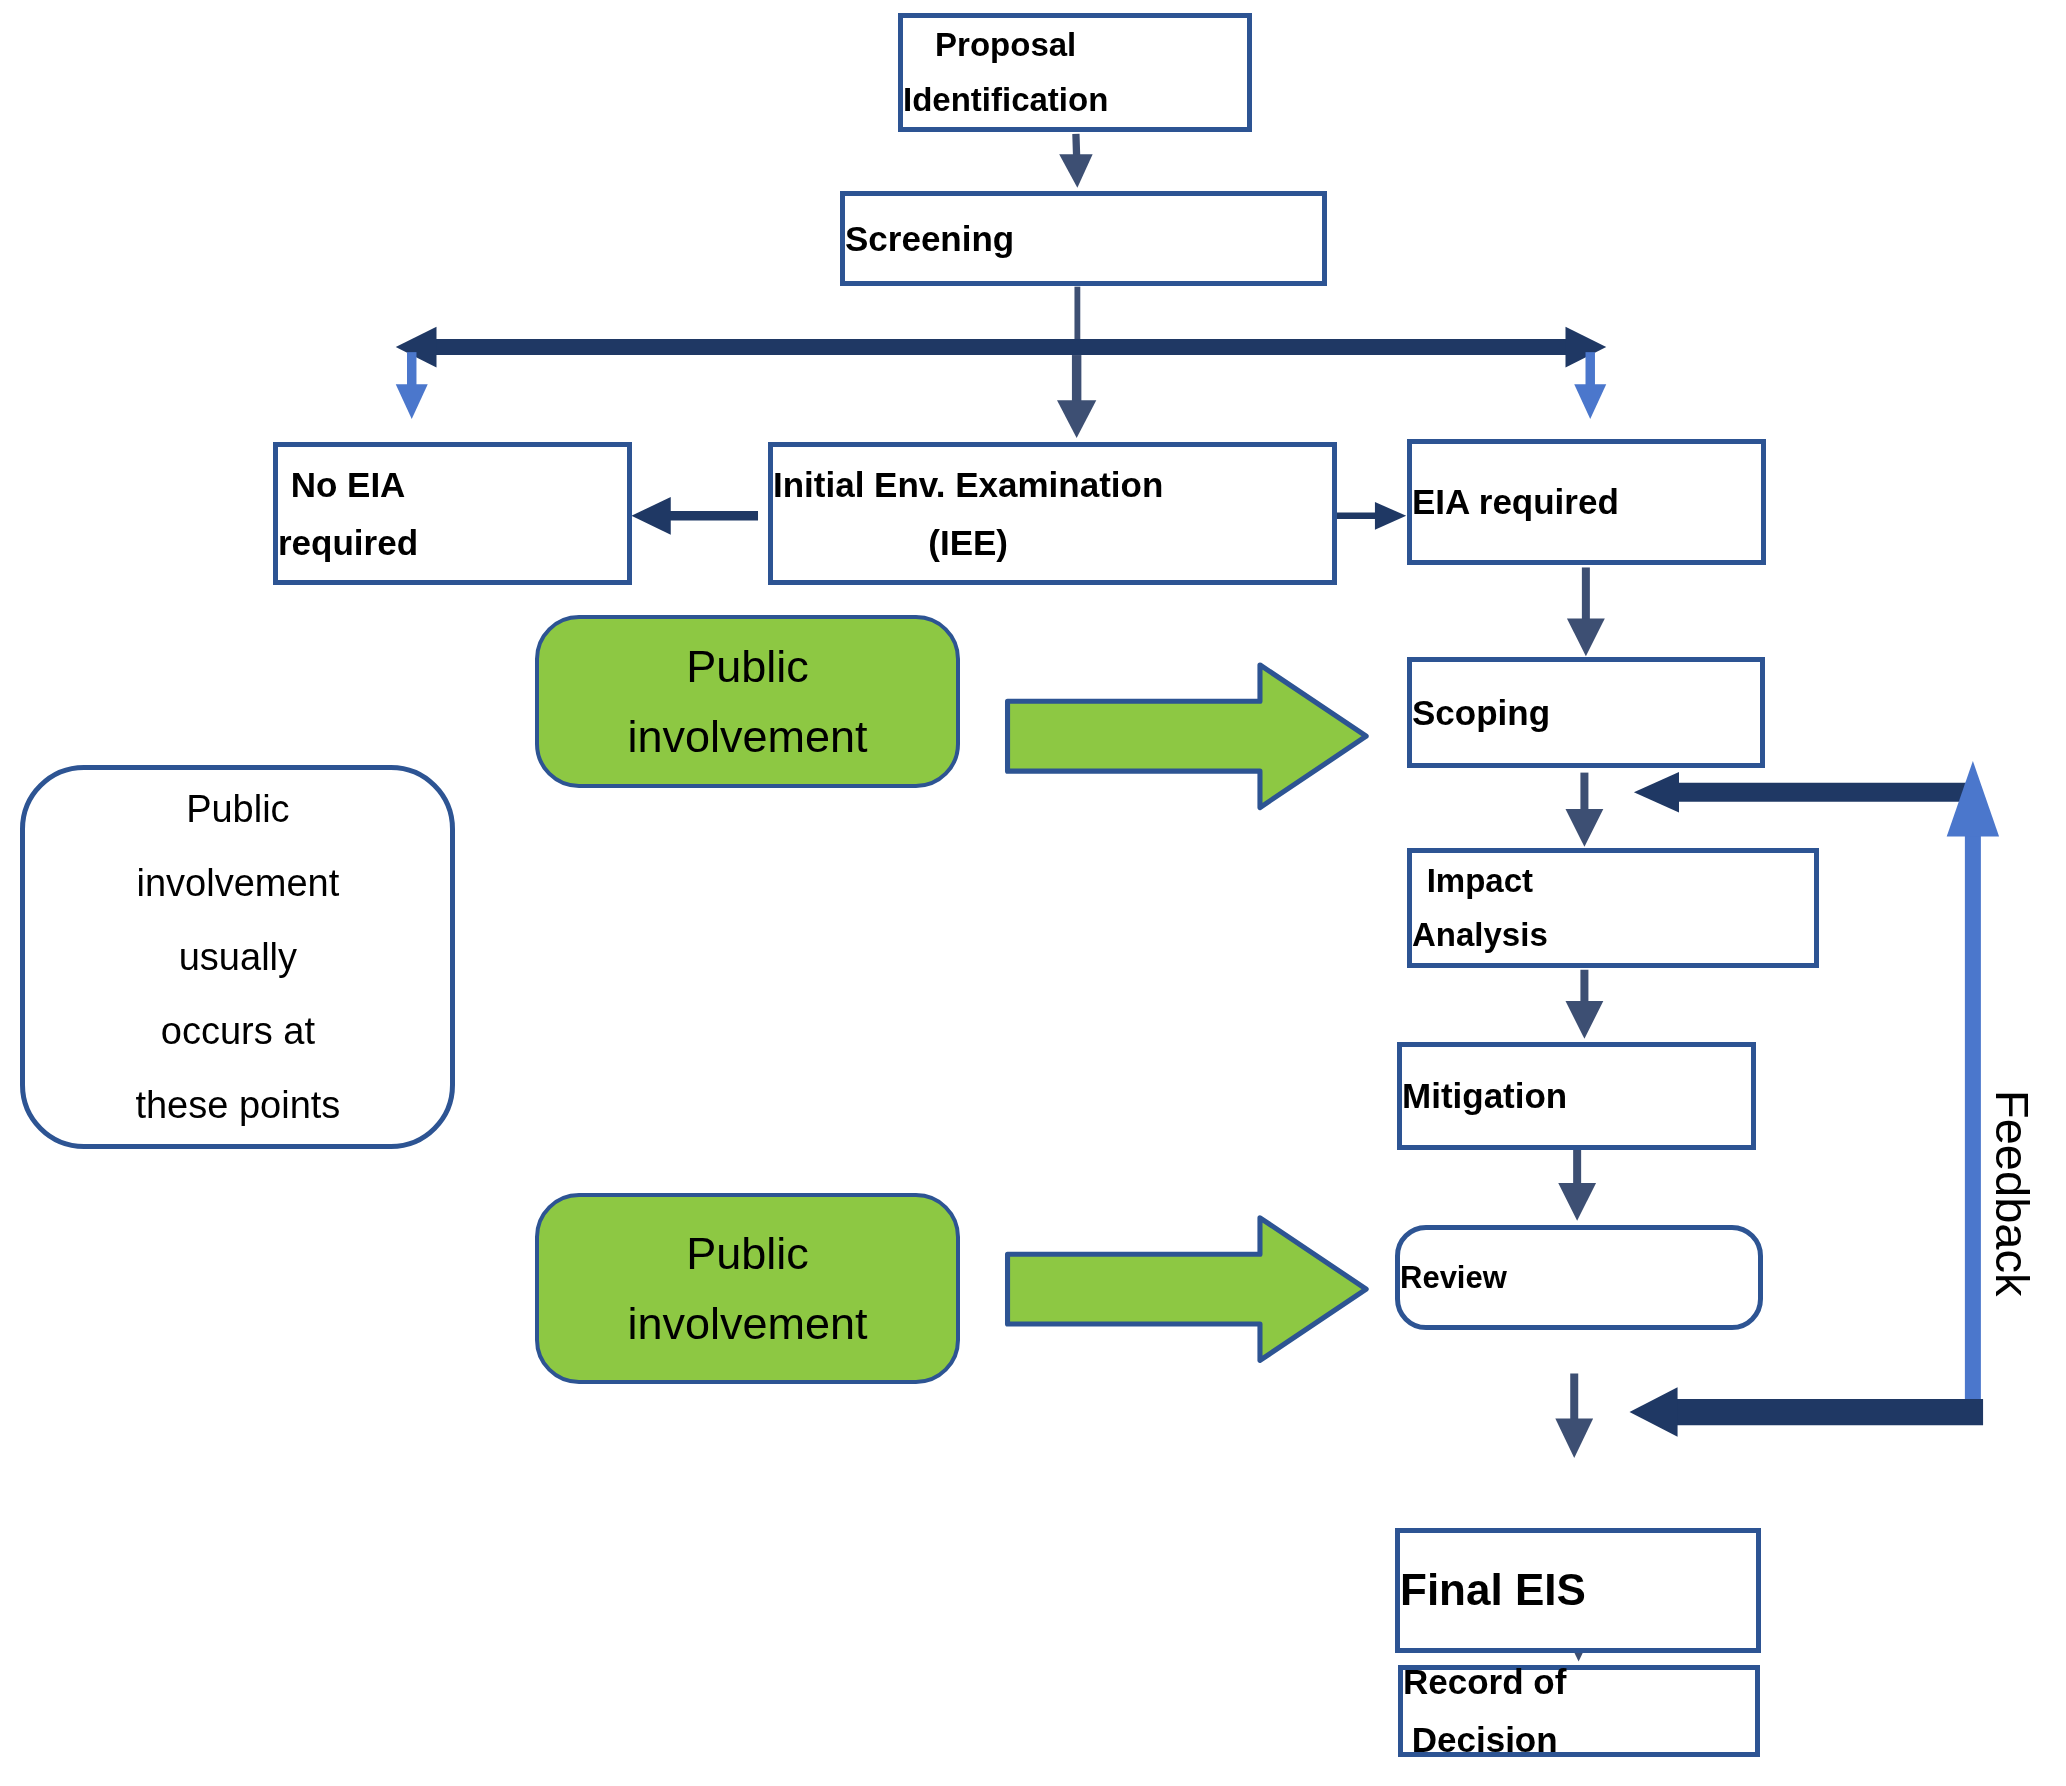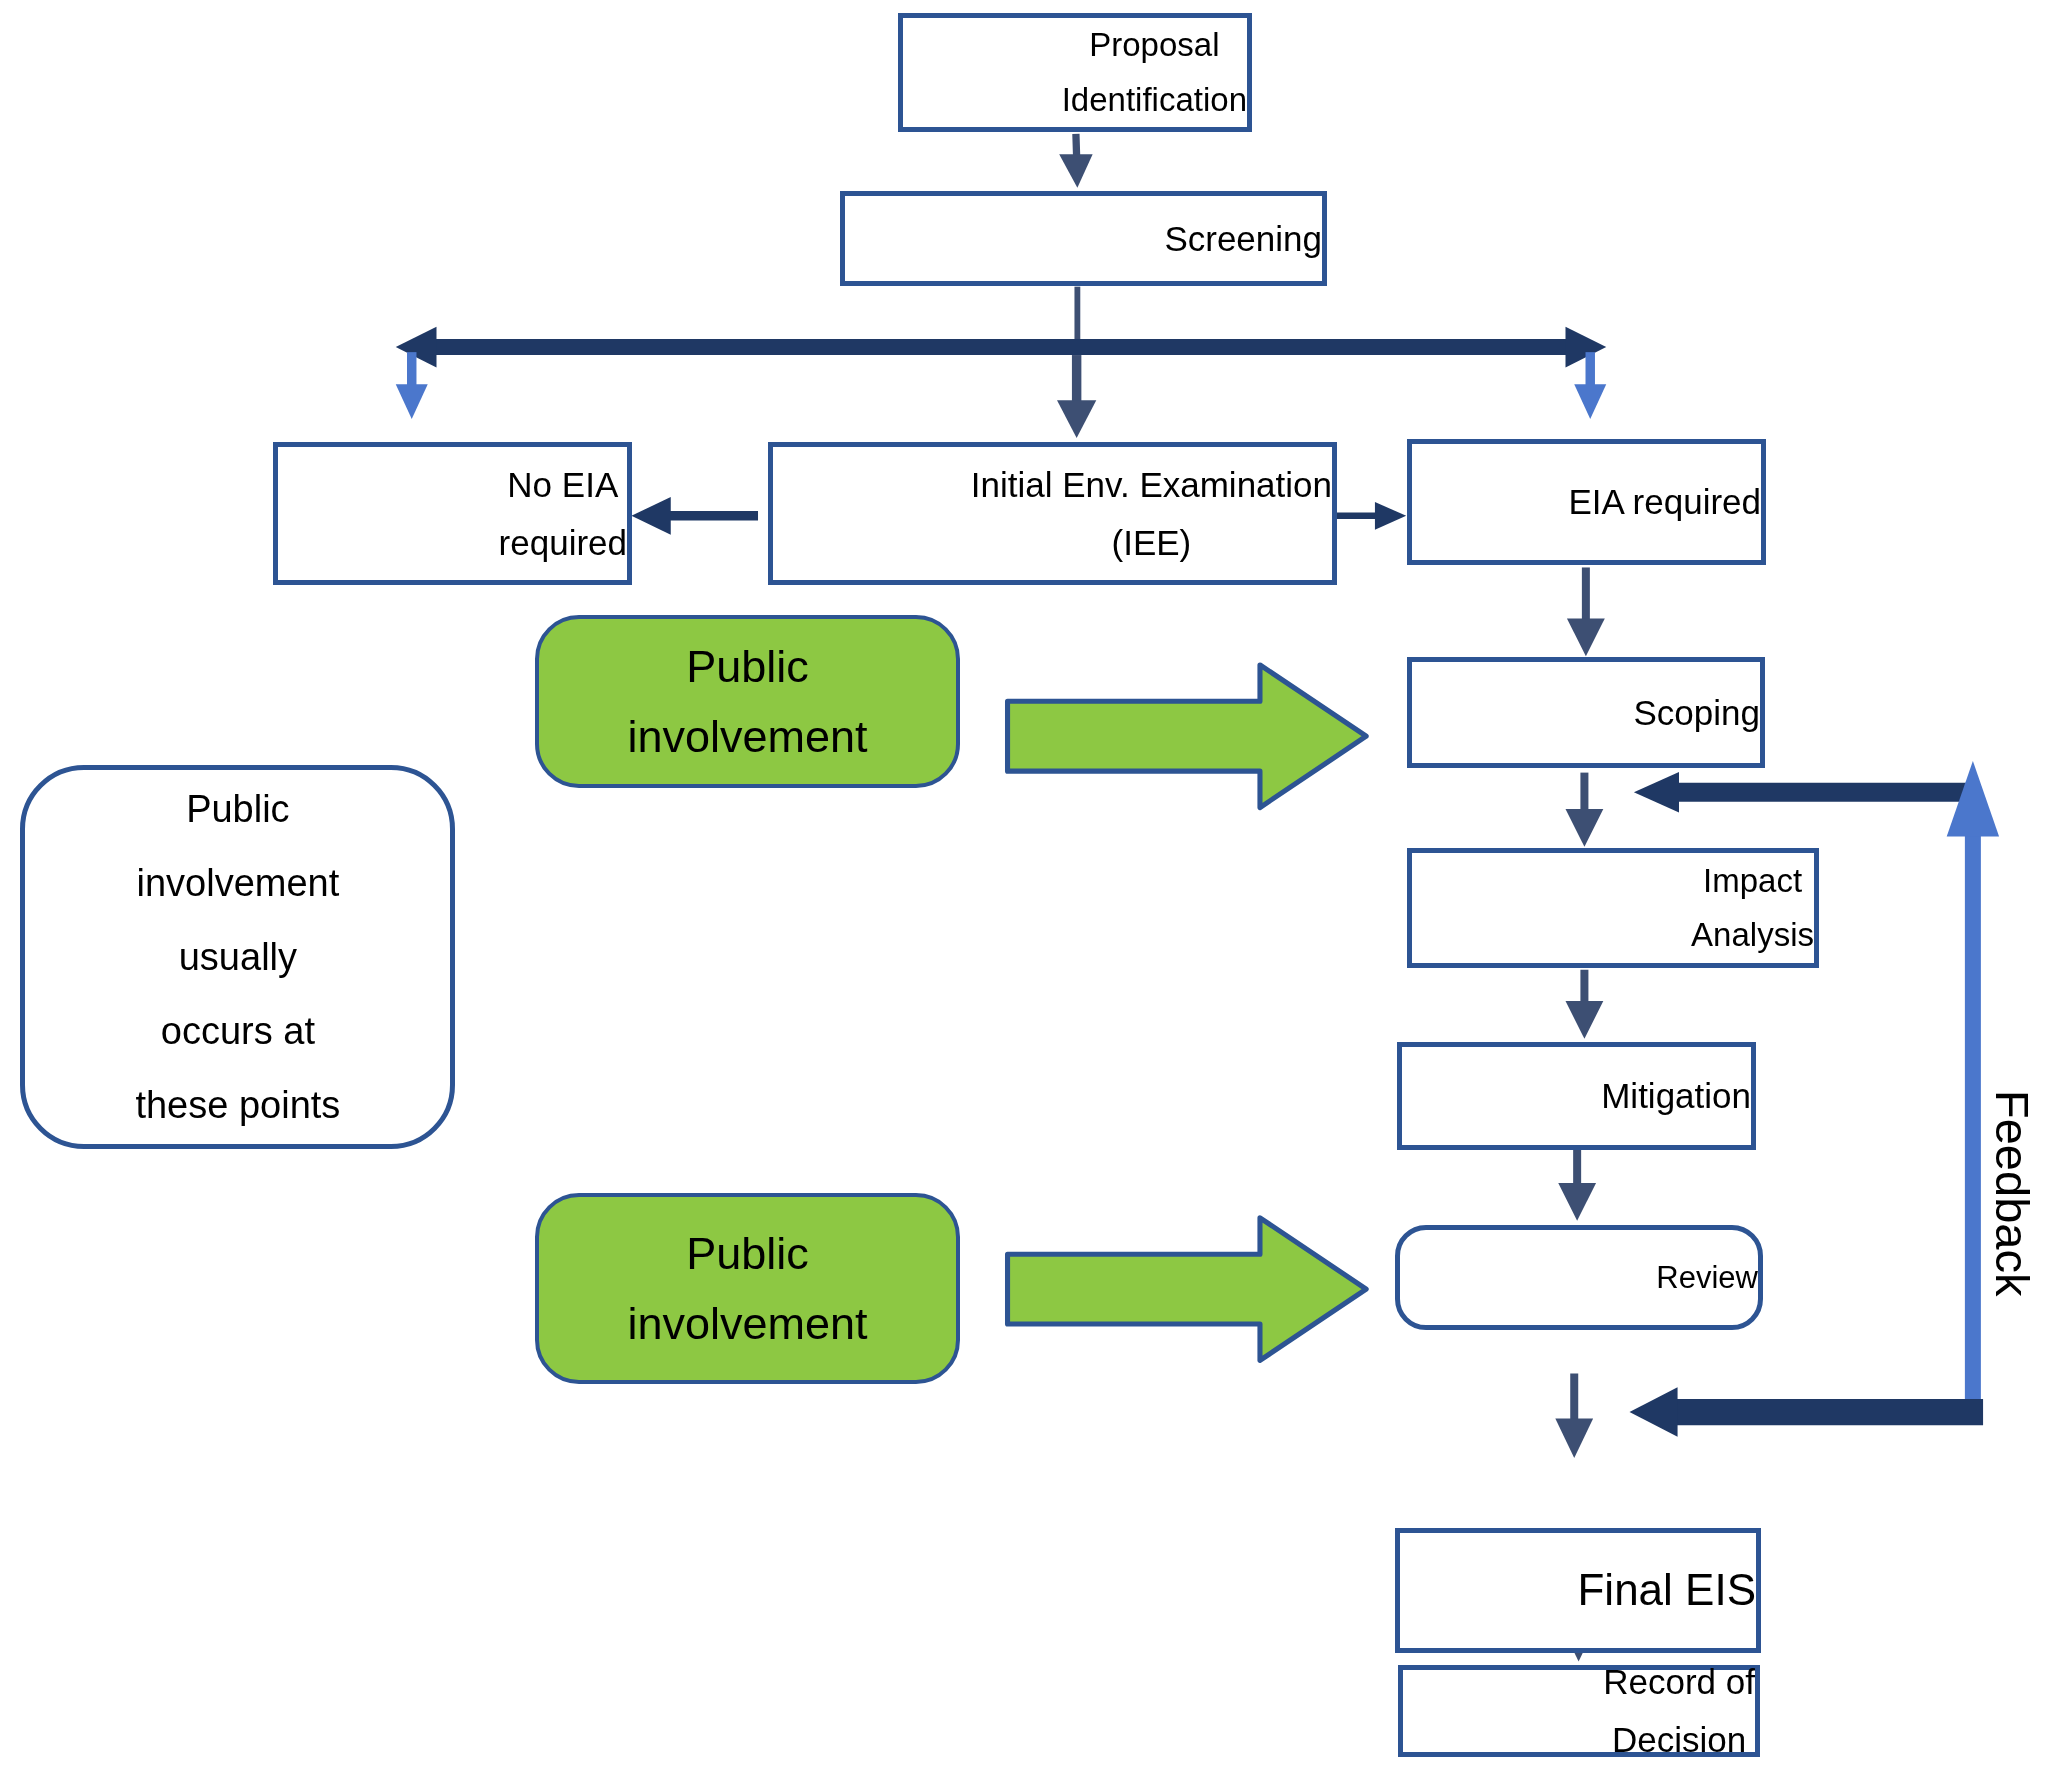--- a/index.html
+++ b/index.html
@@ -13,22 +13,22 @@
   }
   html,body{margin:0;padding:0;background:var(--bg);}
   #canvas{
     position:relative;width:2066px;height:1786px;background:var(--bg);
     font-family:"Liberation Sans",sans-serif;color:var(--text);overflow:hidden;
   }
   #connectors{position:absolute;left:0;top:0;width:2066px;height:1786px;}
   .box{
     position:absolute;box-sizing:border-box;background:#fff;
     border:5.1px solid var(--box-border);
-    display:flex;align-items:center;justify-content:flex-end;
-    text-align:center;white-space:pre-line;line-height:1.65;color:var(--text);
+    display:flex;align-items:center;justify-content:flex-start;
+    text-align:center;white-space:pre-line;line-height:1.65;color:var(--text);font-weight:bold;
   }
   .pill{
     position:absolute;box-sizing:border-box;background:var(--green-fill);
     border:4.4px solid var(--box-border);border-radius:44px;
     display:flex;align-items:center;justify-content:center;
     text-align:center;white-space:pre-line;line-height:1.55;color:var(--text);
   }
   .note{
     position:absolute;box-sizing:border-box;background:#fff;
     border:5.1px solid var(--box-border);border-radius:64px;
@@ -141,21 +141,21 @@
 
     <polygon class="green-arrow" points="1385,964 1732,964 1732,914 1878,1012 1732,1110 1732,1060 1385,1060"></polygon>
     <polygon class="green-arrow" points="1385,1724 1732,1724 1732,1674 1878,1772 1732,1870 1732,1820 1385,1820"></polygon>
   </svg>
 
   <div class="box" style="left:898px;top:13px;width:354px;height:119px;font-size:33px;">
     <span>Proposal
 Identification</span>
   </div>
 
-  <div class="box" style="left:840px;top:191px;width:487px;height:95px;font-size:35px;padding-left:16px;">
+  <div class="box" style="left:840px;top:191px;width:487px;height:95px;font-size:35px;">
     <span>Screening</span>
   </div>
 
   <div class="box" style="left:273px;top:442px;width:359px;height:143px;font-size:35px;">
     <span>No EIA
 required</span>
   </div>
 
   <div class="box" style="left:760px;top:442px;width:569px;height:143px;font-size:35px;margin-left:8px;">
     <span>Initial Env. Examination

